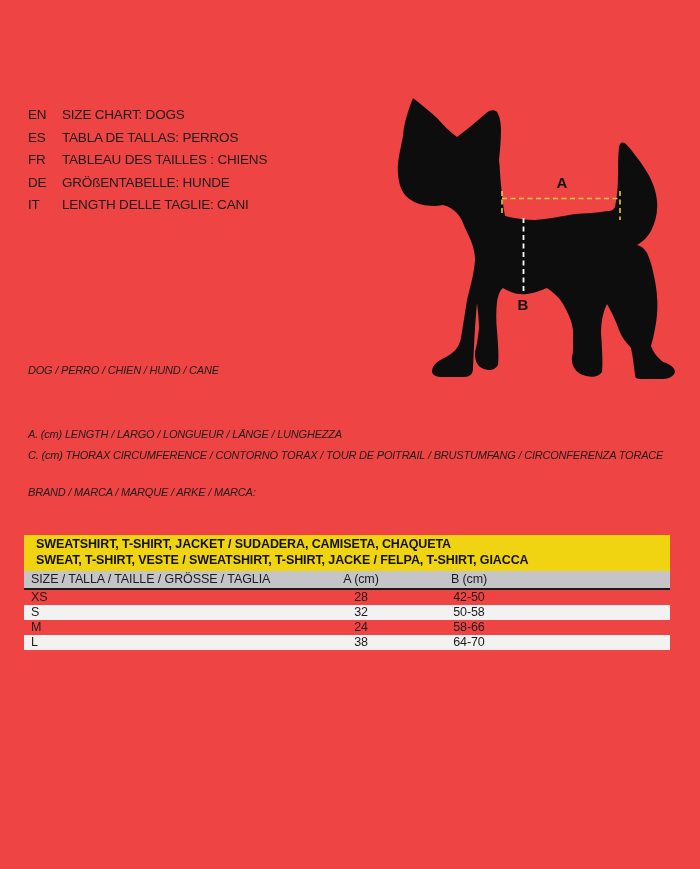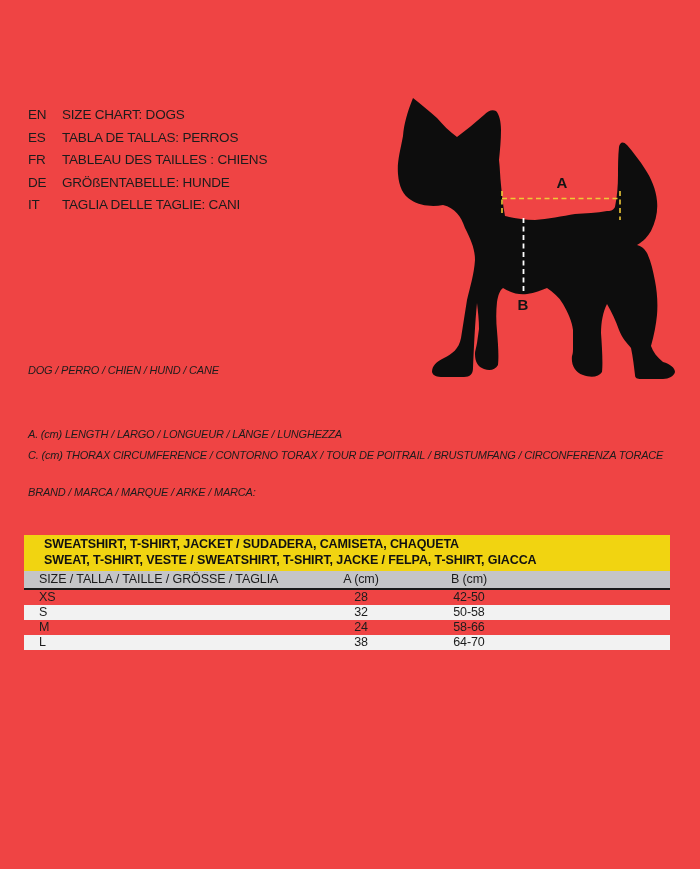--- a/index.html
+++ b/index.html
@@ -24,29 +24,29 @@
   
   .note{position:absolute;left:28px;font-size:11px;letter-spacing:-0.2px;white-space:nowrap;font-style:italic;}
   .note-species{top:364px;}
   .note-a{top:428px;text-align:center;}
   .note-c{top:449px;}
   .note-brand{top:486px;}
   
   .size-table{position:absolute;left:24px;top:535px;width:646px;}
   .banner{
     background:#f1d411;
-    padding:2px 8px 3px 20px;
+    padding:2px 8px 3px 12px;
     font-size:12.5px;font-weight:bold;line-height:15.5px;
     letter-spacing:-0.1px;color:#111;
   }
   table.sizes{width:100%;border-collapse:collapse;table-layout:fixed;font-size:12.5px;letter-spacing:-0.1px;}
   table.sizes th,table.sizes td{font-weight:normal;padding:0;line-height:15px;white-space:nowrap;overflow:hidden;}
   table.sizes thead tr{background:#c5c5c7;border-bottom:2px solid #1a1a1a;}
   table.sizes thead th{height:17px;line-height:17px;}
-  table.sizes .c-size{text-align:left;padding-left:15px;}
+  table.sizes .c-size{text-align:left;padding-left:7px;}
   table.sizes .c-a,table.sizes .c-b{text-align:center;}
   table.sizes tbody tr{height:15px;}
   table.sizes tbody tr:nth-child(even){background:#f2f2f2;}
 </style>
 </head>
 <body>
 
 <div class="sheet">
 
   <div class="lang-block">
@@ -61,21 +61,21 @@
     <div class="lang-row">
       <span class="lang-code">FR</span>
       <span class="lang-title">TABLEAU DES TAILLES : CHIENS</span>
     </div>
     <div class="lang-row">
       <span class="lang-code">DE</span>
       <span class="lang-title">GRÖßENTABELLE: HUNDE</span>
     </div>
     <div class="lang-row">
       <span class="lang-code">IT</span>
-      <span class="lang-title">TAGLIA DELLE TAGLIE: CANI</span>
+      <span class="lang-title">LENGTH DELLE TAGLIE: CANI</span>
     </div>
   </div>
 
   <svg class="dog-svg" viewBox="0 0 290 300">
     <path class="dog-body" d="
       M18 13
       C12 28 9 39 8 51
       C5 67 2 77 3 89
       C4 102 8 110 16 115
       C25 121 38 122 48 120

